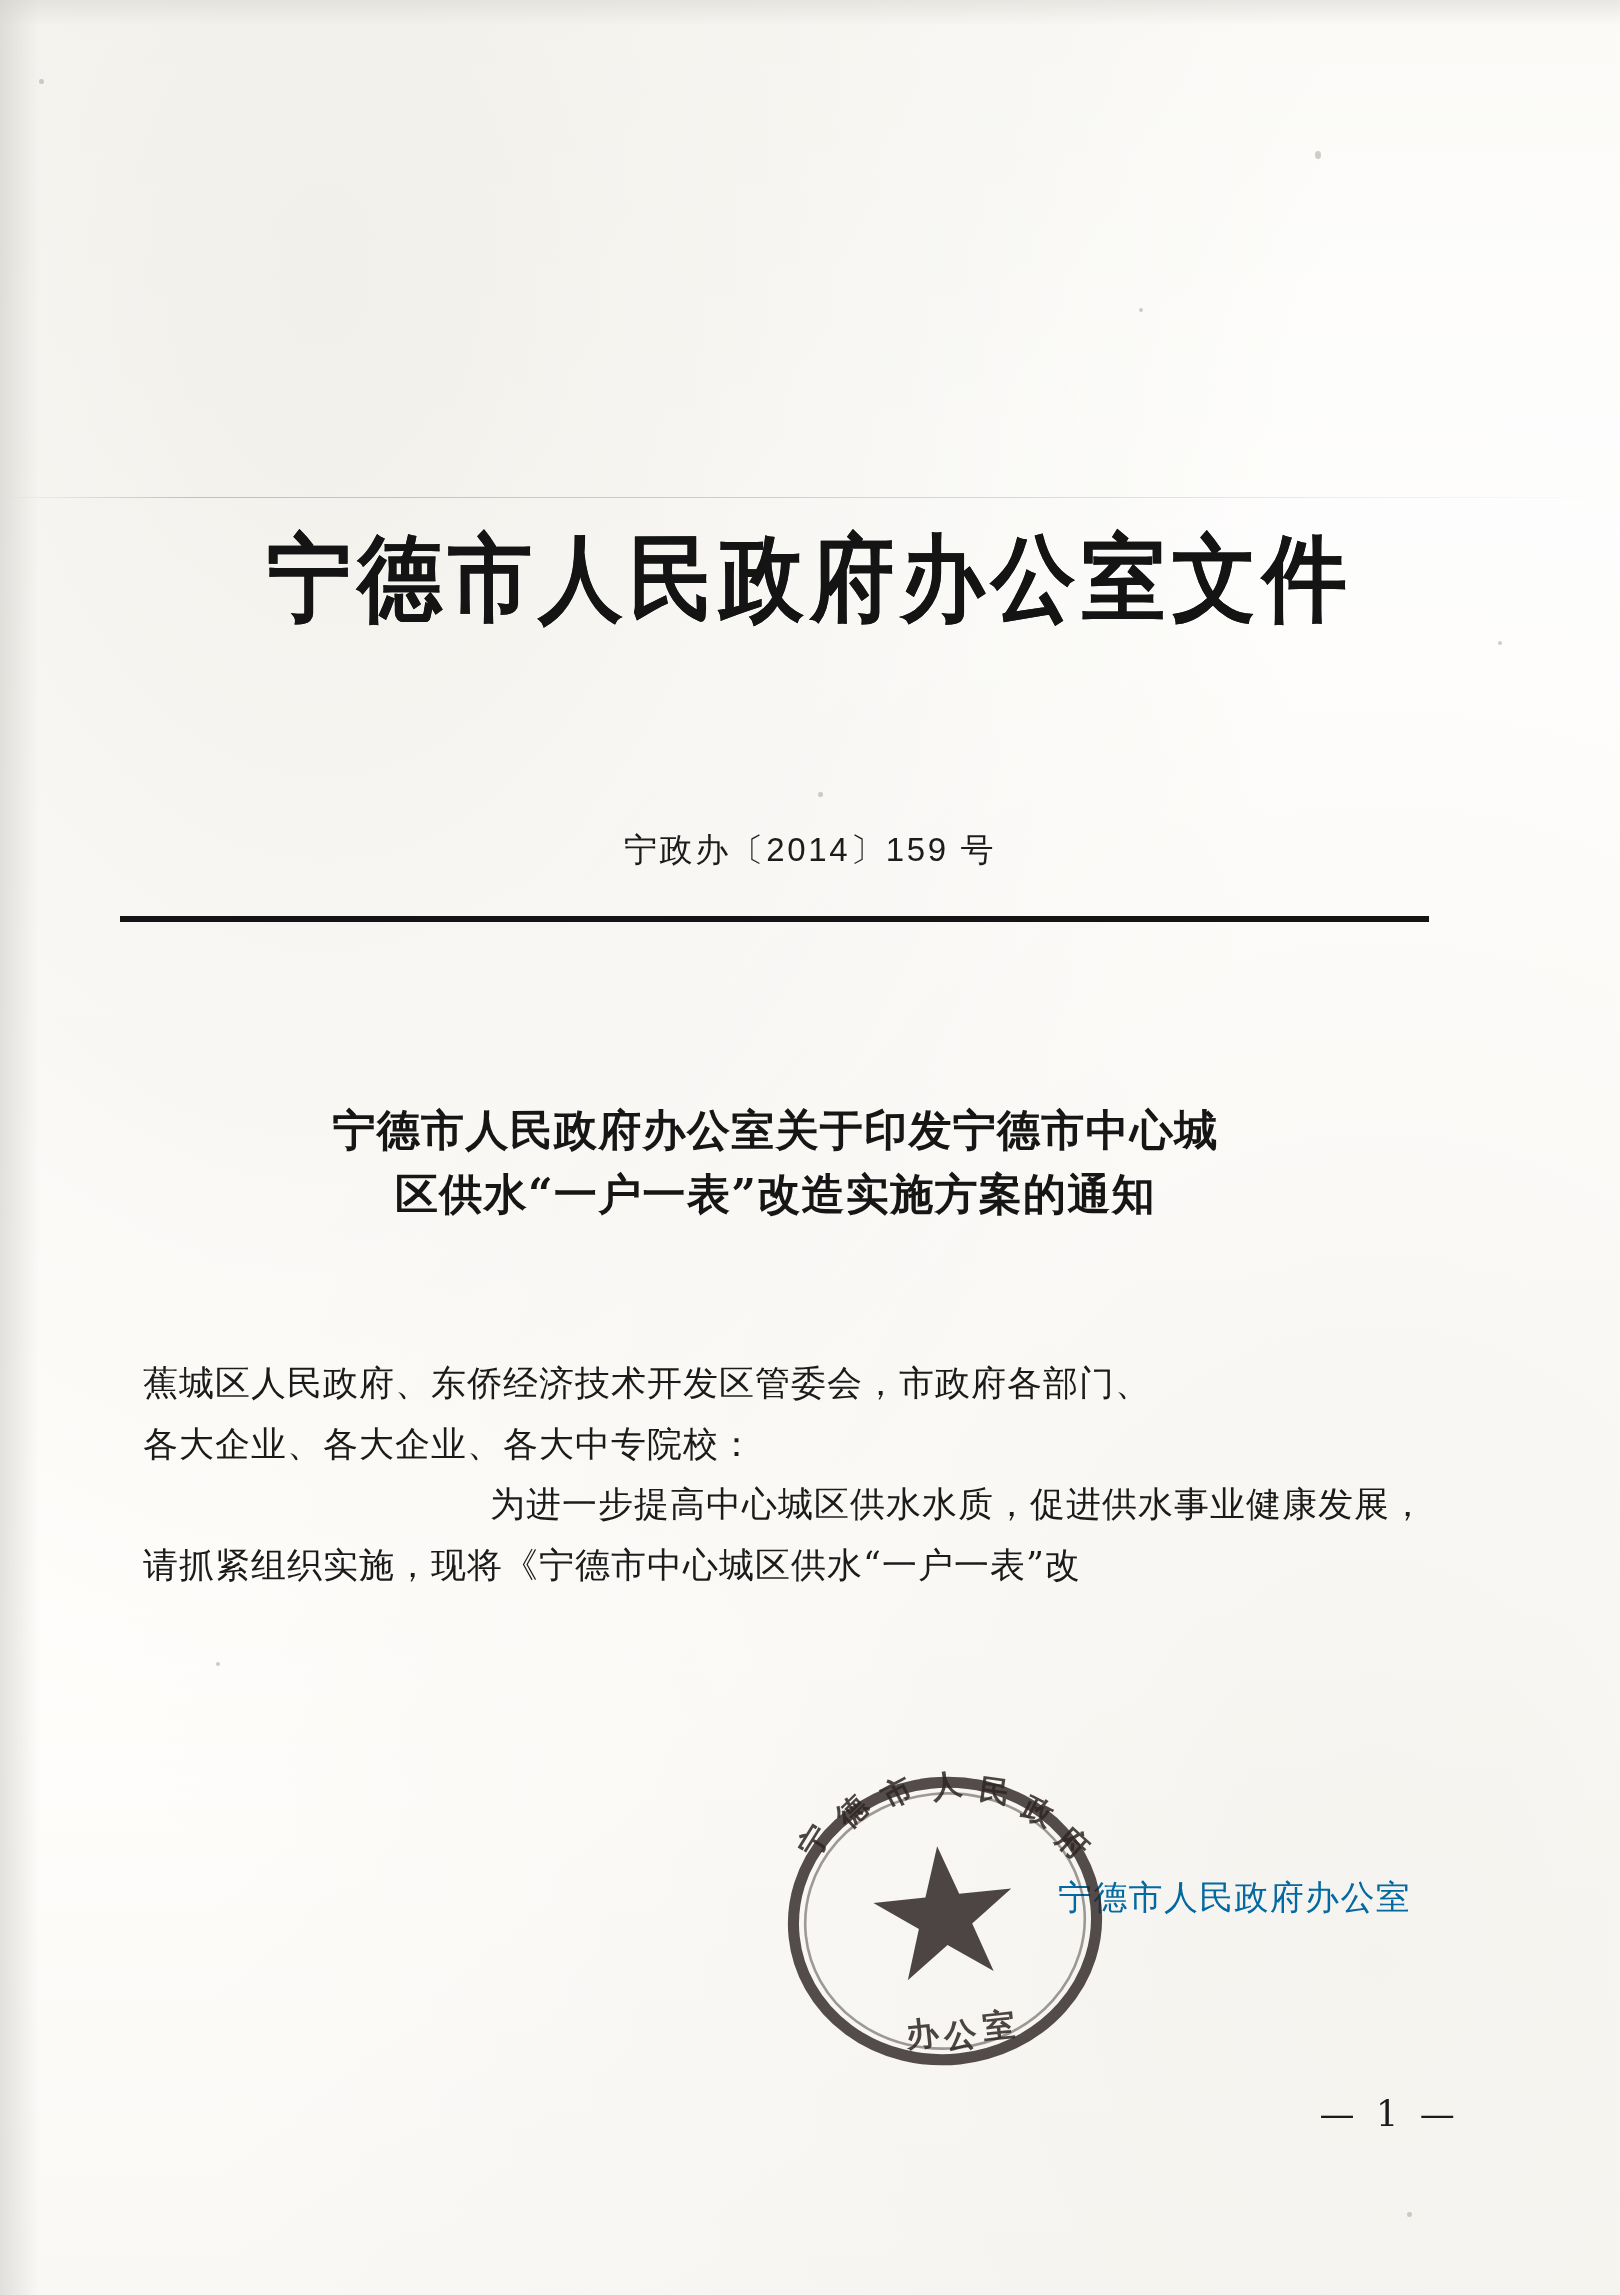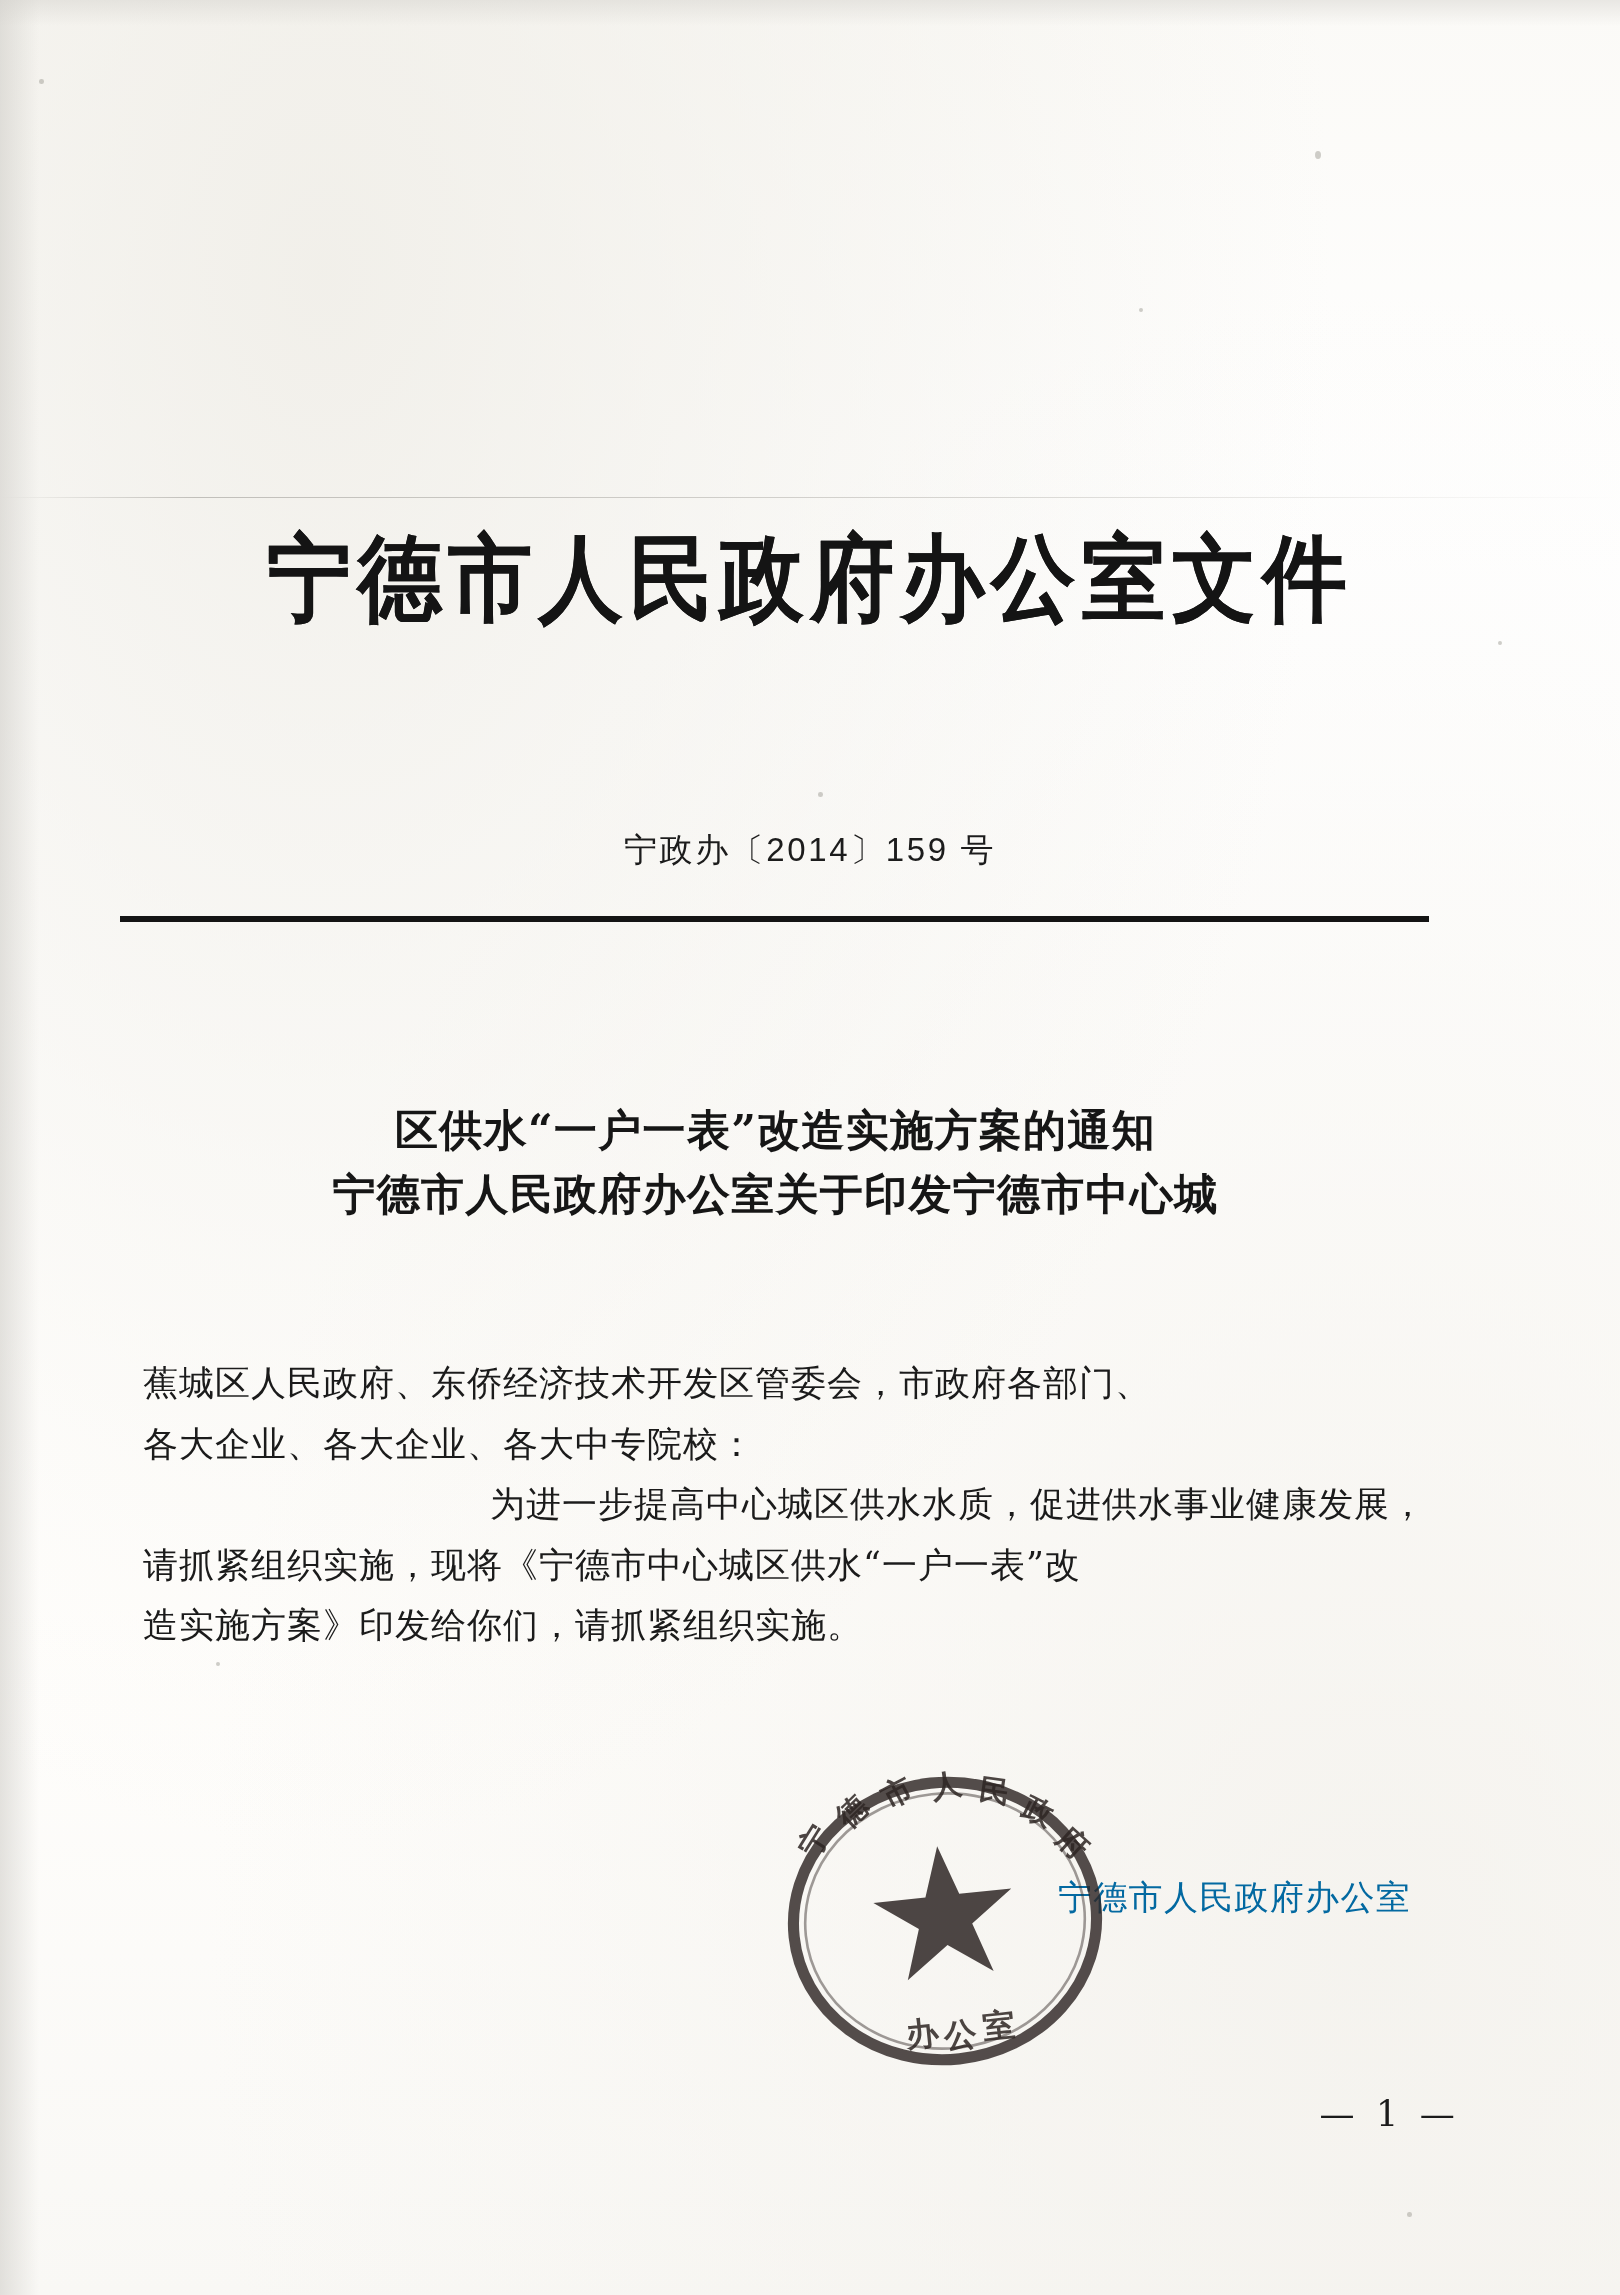--- a/index.html
+++ b/index.html
@@ -201,30 +201,29 @@
 
     <div class="masthead">
       <span class="masthead-title">宁德市人民政府办公室文件</span>
     </div>
 
     <div class="doc-number">宁政办〔2014〕159 号</div>
 
     <div class="rule"></div>
 
     <div class="doc-title">
+      <div>宁德市人民政府办公室关于印发宁德市中心城</div>
       <div>区供水“一户一表”改造实施方案的通知</div>
-      <div>宁德市人民政府办公室关于印发宁德市中心城</div>
     </div>
 
     <div class="body-block">
       <p>蕉城区人民政府、东侨经济技术开发区管委会，市政府各部门、</p>
       <p>各大企业、各大企业、各大中专院校：</p>
       <p class="indent">为进一步提高中心城区供水水质，促进供水事业健康发展，</p>
       <p>请抓紧组织实施，现将《宁德市中心城区供水“一户一表”改</p>
-      <p>造实施方案》印发给你们，请抓紧组织实施。</p>
     </div>
 
     <div class="signature">
       <div>宁德市人民政府办公室</div>
     </div>
 
     <div class="seal">
       <svg viewBox="0 0 520 470" xmlns="http://www.w3.org/2000/svg">
         <g transform="rotate(-6 260 235)" fill="none" stroke="#2e2624" stroke-opacity="0.82">
           <ellipse cx="260" cy="235" rx="232" ry="212" stroke-width="17"></ellipse>

